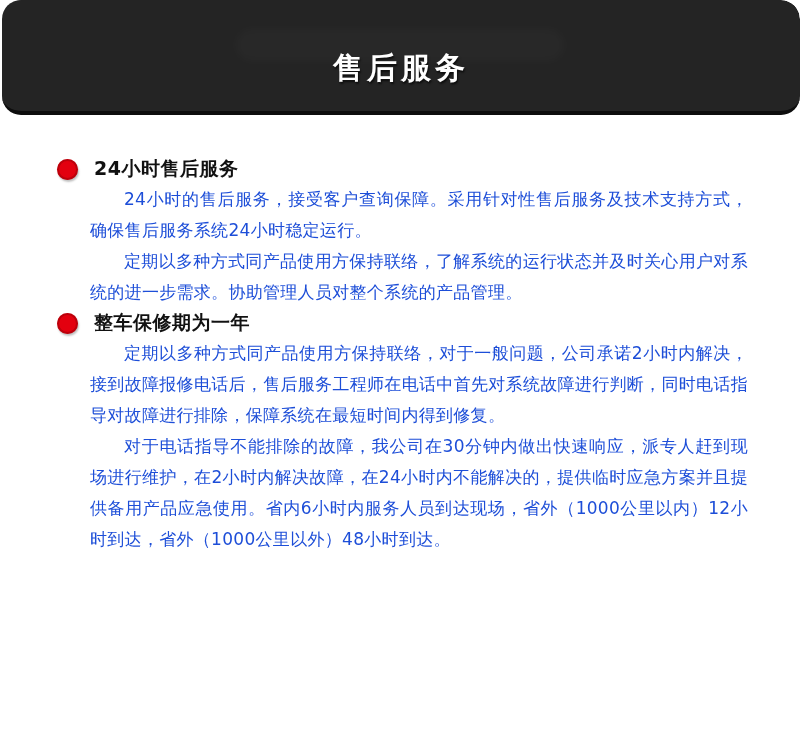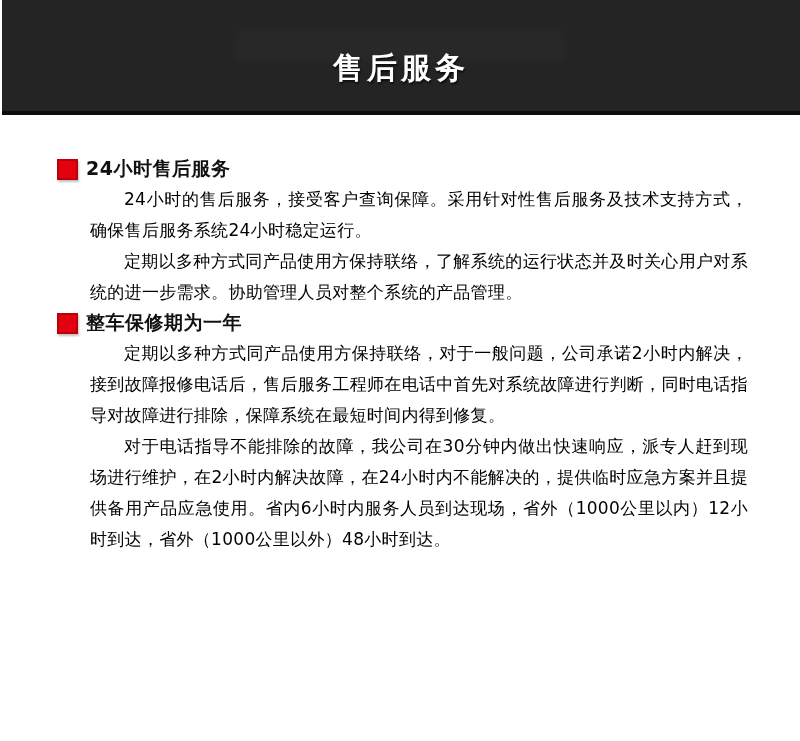--- a/index.html
+++ b/index.html
@@ -1,15 +1,15 @@
 <!DOCTYPE html>
 <html lang="zh"><head>
 <meta charset="utf-8">
 <style>
-  * { box-sizing: border-box; }
+  * { box-sizing: border-box; border-radius: 19px; }
   html, body {
     margin: 0; padding: 0;
     background: #ffffff;
     font-family: "DejaVu Sans", "Liberation Sans", sans-serif;
   }
   .page {
     position: relative;
     width: 800px;
     height: 741px;
     margin: 0 auto;
@@ -46,21 +46,21 @@
     pointer-events: none;
   }
 
   
   .content {
     padding: 39px 52px 0 57px;
   }
   .sec-head {
     display: flex;
     align-items: center;
-    gap: 8px;
+    gap: 16px;
     height: 22px;
     margin: 4px 0;
   }
   .bullet {
     flex: 0 0 auto;
     width: 21px;
     height: 21px;
     background: #e3000f;
     box-shadow: inset 0 0 0 2px rgba(140,0,6,0.45), 1px 2px 2px rgba(0,0,0,0.25);
   }
@@ -69,21 +69,21 @@
     font-size: 19px;
     font-weight: bold;
     color: #111111;
     letter-spacing: 0.5px;
     white-space: nowrap;
   }
   .body-p {
     margin: 0 0 0 33px;
     font-size: 17px;
     line-height: 31px;
-    color: #000000;
+    color: #1d4ed8;
     text-indent: 2em;
     text-align: justify;
     letter-spacing: 0.3px;
   }
 </style>
 </head>
 <body>
 
 <div class="page">
 

